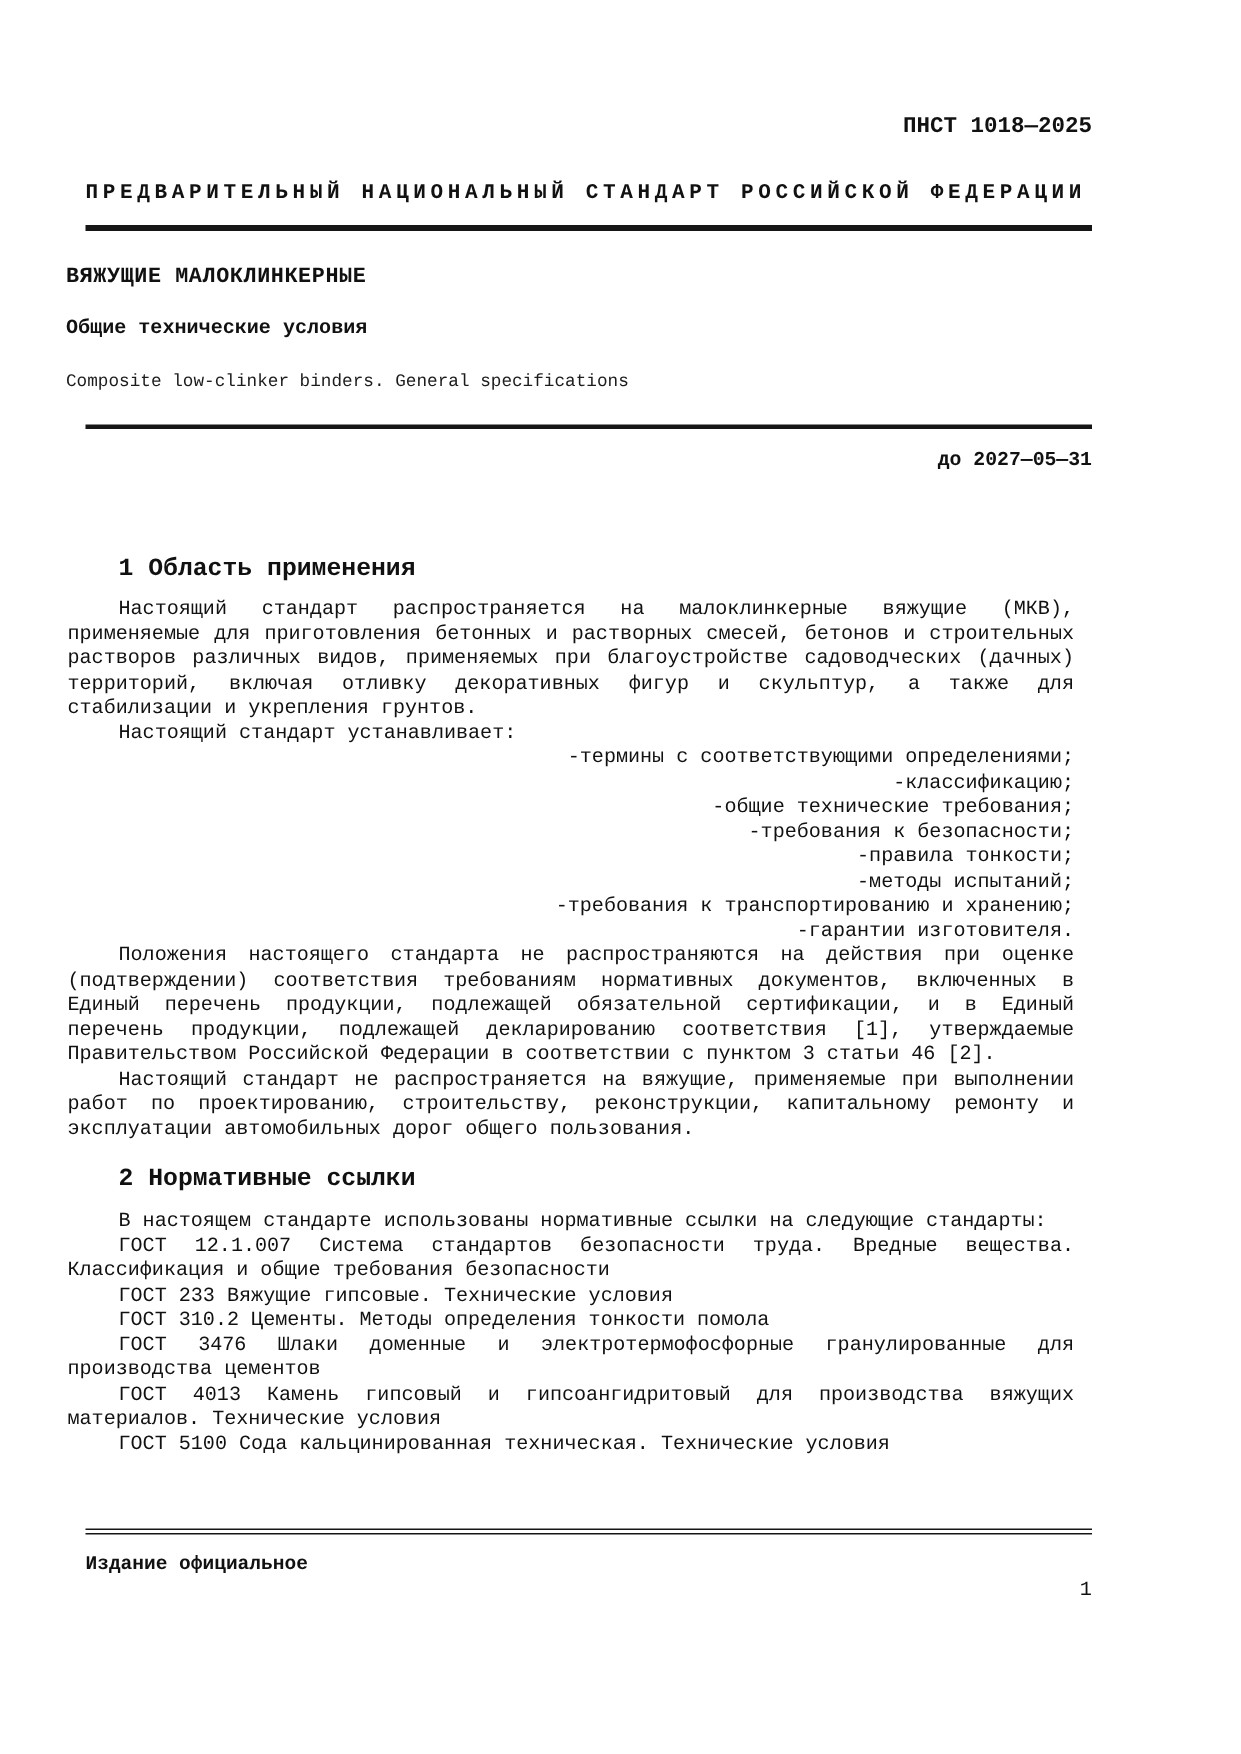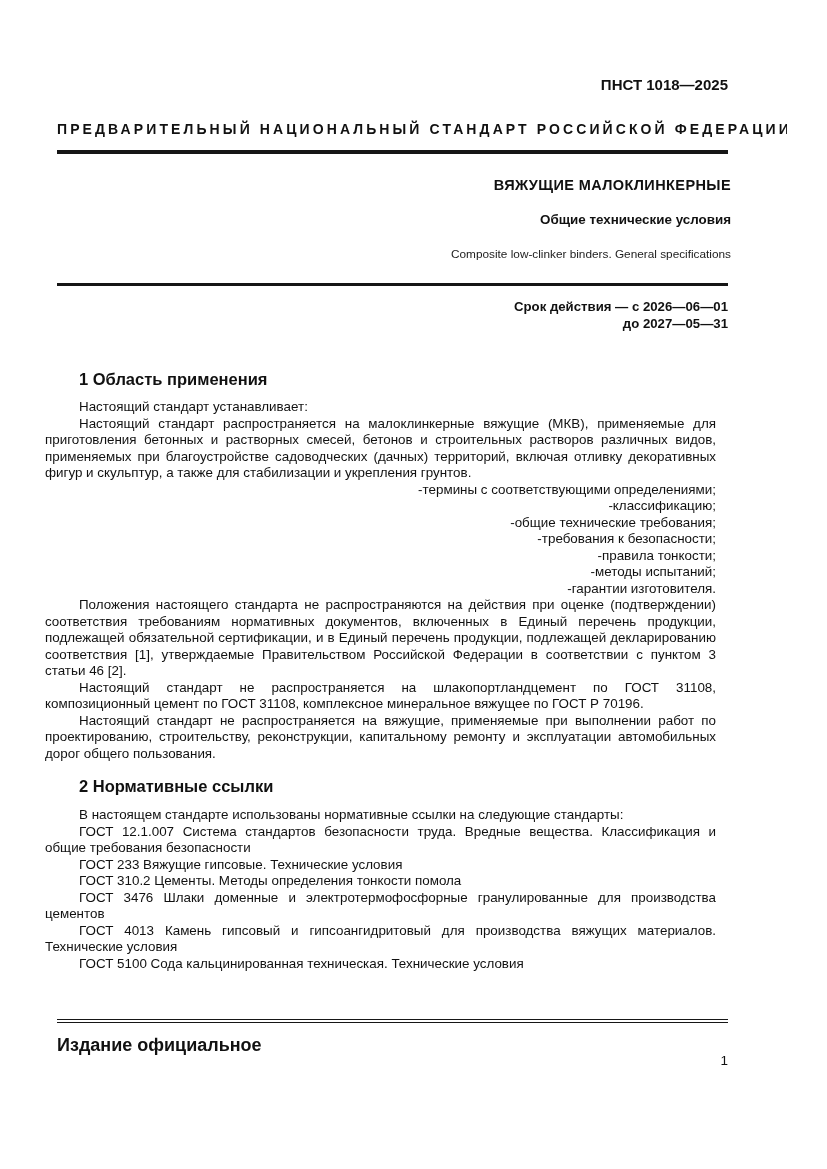--- a/index.html
+++ b/index.html
@@ -2,21 +2,21 @@
 <html><head>
 <meta charset="utf-8">
 <style>
   html, body { margin: 0; padding: 0; background: #ffffff; }
   .page {
     position: relative;
     width: 787px;
     height: 1169px;
     background: #ffffff;
     color: #111111;
-    font-family: Liberation Sans, sans-serif;
+    font-family: Liberation Mono, monospace;
     overflow: hidden;
   }
   .doc-number {
     position: absolute;
     top: 76px; left: 57px; width: 671px;
     text-align: right;
     font-size: 15px;
     font-weight: bold;
   }
   .banner {
@@ -27,22 +27,22 @@
     letter-spacing: 3.1px;
     white-space: nowrap;
   }
   .rule-1 {
     position: absolute;
     top: 150px; left: 57px; width: 671px; height: 4px;
     background: #161616;
   }
   .title-block {
     position: absolute;
-    top: 177px; left: 60px; width: 671px;
-    text-align: right;
+    top: 177px; left: 44px; width: 671px;
+    text-align: left;
   }
   .title-main {
     font-size: 14.5px;
     font-weight: bold;
     letter-spacing: 0.4px;
   }
   .title-sub {
     margin-top: 19px;
     font-size: 13.4px;
     font-weight: bold;
@@ -99,21 +99,21 @@
   .footer-rule {
     position: absolute;
     top: 1019px; left: 57px; width: 671px; height: 4px;
     border-top: 1.5px solid #161616;
     border-bottom: 1.5px solid #161616;
     box-sizing: border-box;
   }
   .footer-note {
     position: absolute;
     top: 1035px; left: 57px;
-    font-size: 18px;
+    font-size: 13px;
     font-weight: bold;
   }
   .page-num {
     position: absolute;
     top: 1053px; left: 57px; width: 671px;
     text-align: right;
     font-size: 13.5px;
   }
 </style>
 </head>
@@ -129,41 +129,40 @@
 
   <div class="title-block">
     <div class="title-main">ВЯЖУЩИЕ МАЛОКЛИНКЕРНЫЕ</div>
     <div class="title-sub">Общие технические условия</div>
     <div class="title-en">Composite low-clinker binders. General specifications</div>
   </div>
 
   <div class="rule-2"></div>
 
   <div class="validity">
-    <div>Срок действия — с 2026—06—01</div>
     <div>до 2027—05—31</div>
   </div>
 
   <div class="body">
 
     <div class="section-heading">1 Область применения</div>
 
+    <p>Настоящий стандарт распространяется на малоклинкерные вяжущие (МКВ), применяемые для приготовления бетонных и растворных смесей, бетонов и строительных растворов различных видов, применяемых при благоустройстве садоводческих (дачных) территорий, включая отливку декоративных фигур и скульптур, а также для стабилизации и укрепления грунтов.</p>
     <p>Настоящий стандарт устанавливает:</p>
-    <p>Настоящий стандарт распространяется на малоклинкерные вяжущие (МКВ), применяемые для приготовления бетонных и растворных смесей, бетонов и строительных растворов различных видов, применяемых при благоустройстве садоводческих (дачных) территорий, включая отливку декоративных фигур и скульптур, а также для стабилизации и укрепления грунтов.</p>
 
     <div class="li"><span class="marker">-</span><span>термины с соответствующими определениями;</span></div>
     <div class="li"><span class="marker">-</span><span>классификацию;</span></div>
     <div class="li"><span class="marker">-</span><span>общие технические требования;</span></div>
     <div class="li"><span class="marker">-</span><span>требования к безопасности;</span></div>
     <div class="li"><span class="marker">-</span><span>правила тонкости;</span></div>
     <div class="li"><span class="marker">-</span><span>методы испытаний;</span></div>
+    <div class="li"><span class="marker">-</span><span>требования к транспортированию и хранению;</span></div>
     <div class="li"><span class="marker">-</span><span>гарантии изготовителя.</span></div>
 
     <p>Положения настоящего стандарта не распространяются на действия при оценке (подтверждении) соответствия требованиям нормативных документов, включенных в Единый перечень продукции, подлежащей обязательной сертификации, и в Единый перечень продукции, подлежащей декларированию соответствия [1], утверждаемые Правительством Российской Федерации в соответствии с пунктом 3 статьи 46 [2].</p>
-    <p>Настоящий стандарт не распространяется на шлакопортландцемент по ГОСТ 31108, композиционный цемент по ГОСТ 31108, комплексное минеральное вяжущее по ГОСТ Р 70196.</p>
     <p>Настоящий стандарт не распространяется на вяжущие, применяемые при выполнении работ по проектированию, строительству, реконструкции, капитальному ремонту и эксплуатации автомобильных дорог общего пользования.</p>
 
     <div class="section-heading second">2 Нормативные ссылки</div>
 
     <p>В настоящем стандарте использованы нормативные ссылки на следующие стандарты:</p>
     <p>ГОСТ 12.1.007 Система стандартов безопасности труда. Вредные вещества. Классификация и общие требования безопасности</p>
     <p>ГОСТ 233 Вяжущие гипсовые. Технические условия</p>
     <p>ГОСТ 310.2 Цементы. Методы определения тонкости помола</p>
     <p>ГОСТ 3476 Шлаки доменные и электротермофосфорные гранулированные для производства цементов</p>
     <p>ГОСТ 4013 Камень гипсовый и гипсоангидритовый для производства вяжущих материалов. Технические условия</p>

